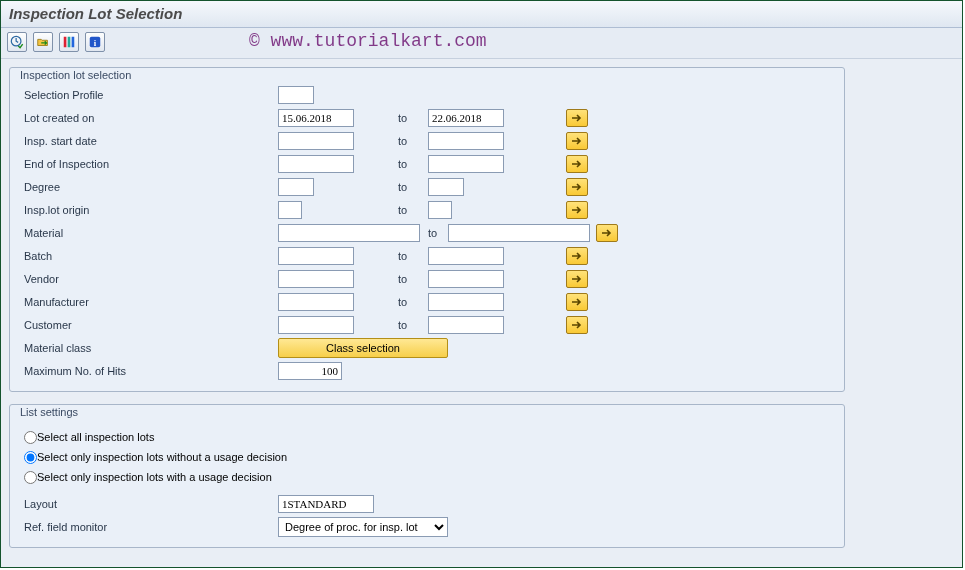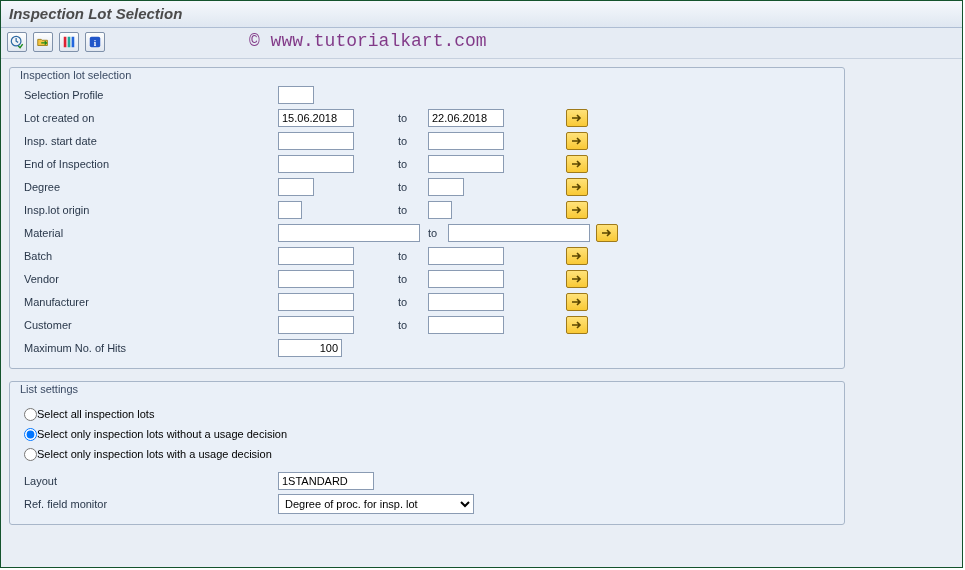--- a/index.html
+++ b/index.html
@@ -72,21 +72,21 @@
   .lbl { width:258px; padding-left:4px; color:#29374a; }
   .from-cell { width:120px; }
   .to-lbl { width:30px; text-align:left; color:#29374a; }
   .to-cell { width:120px; }
   .btn-cell { width:44px; display:flex; justify-content:flex-start; }
   .spacer { width:18px; }
   input.sap, .sap-ro {
     height:18px;
     border:1px solid #8a9bb3;
     background:#fff;
-    font-family:Liberation Sans, sans-serif; font-size:11px;
+    font-family:Liberation Serif, serif; font-size:11px;
     padding:1px 3px;
   }
   .w-tiny { width:36px; }
   .w-xs   { width:24px; }
   .w-date { width:76px; }
   .w-med  { width:76px; }
   .w-wide { width:142px; }
   .w-num  { width:64px; text-align:right; }
   .multi-btn {
     width:22px; height:18px;
@@ -103,21 +103,21 @@
     background: linear-gradient(#ffe894,#f7cf4a);
     border-radius:2px;
     font-family:inherit; font-size:11px;
     cursor:pointer;
     text-align:center;
   }
   .radio-row { display:flex; align-items:center; height:20px; padding-left:4px; }
   .radio-row input[type=radio]{ margin:0; }
   .spacer-row { height:6px; }
   .select {
-    height:20px; width:196px;
+    height:20px; width:170px;
     border:1px solid #8a9bb3;
     background:#fff;
     font-family:inherit; font-size:11px;
     padding:0 2px;
   }
   .watermark {
     position:absolute;
     left:248px; top:30px;
     font-size:18px;
     color:#701a75;
@@ -321,20 +321,24 @@
         <div class="spacer"></div>
         <div class="btn-cell">
               <div class="multi-btn">
                 <svg viewBox="0 0 12 10">
                   <path d="M1 5h7M6 2l3 3-3 3" fill="none" stroke="#5a4500" stroke-width="1.6"></path>
                 </svg>
               </div>
             </div>
       </div>
 
+      <div class="row">
+        <div class="lbl">Material class</div>
+        <button class="class-btn">Class selection</button>
+      </div>
 
       <div class="row">
         <div class="lbl">Maximum No. of Hits</div>
         <input class="sap w-num" value="100" style="">
       </div>
     </div>
 
     <div class="group">
       <div class="group-title">List settings</div>
       <div class="spacer-row"></div>

